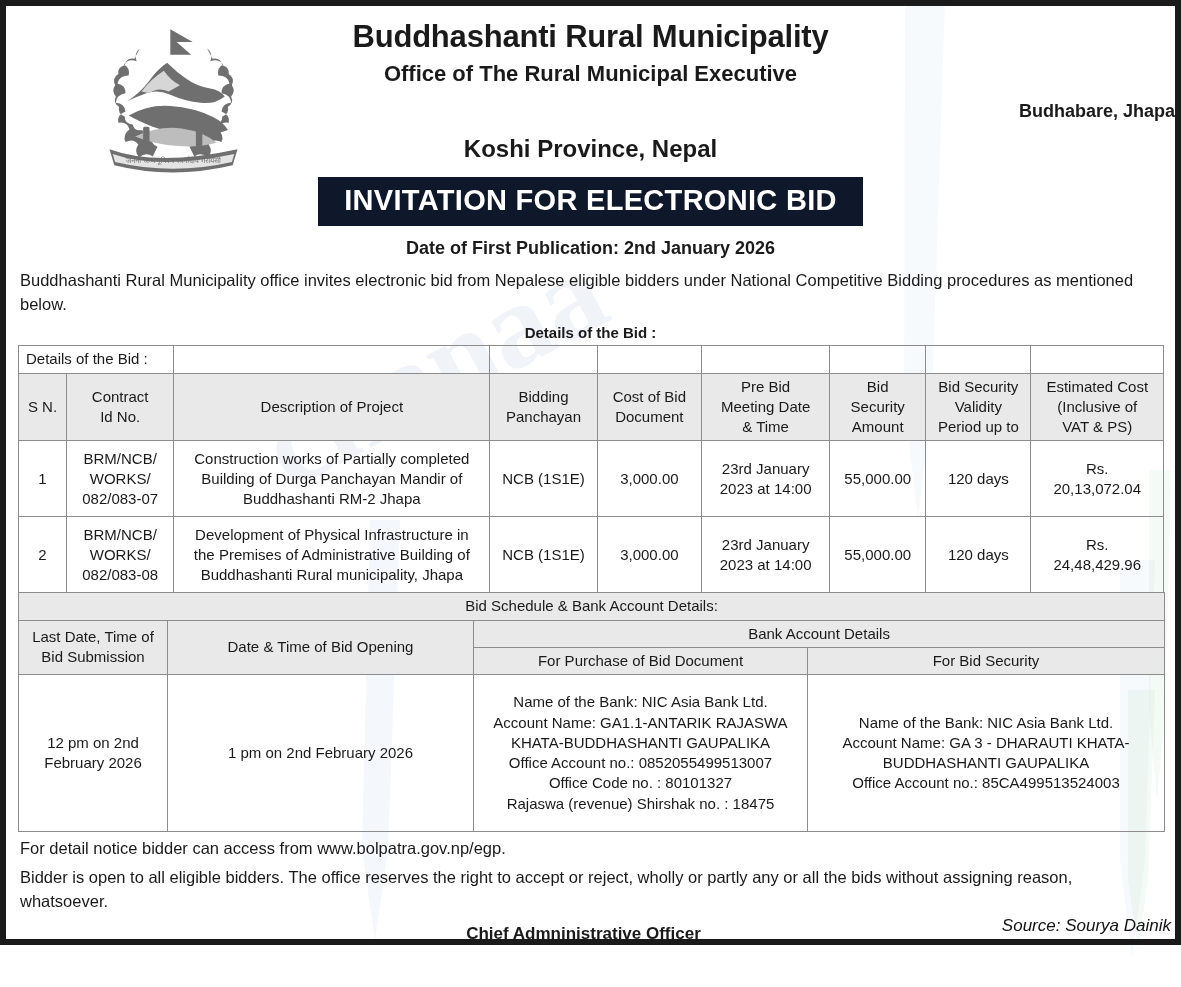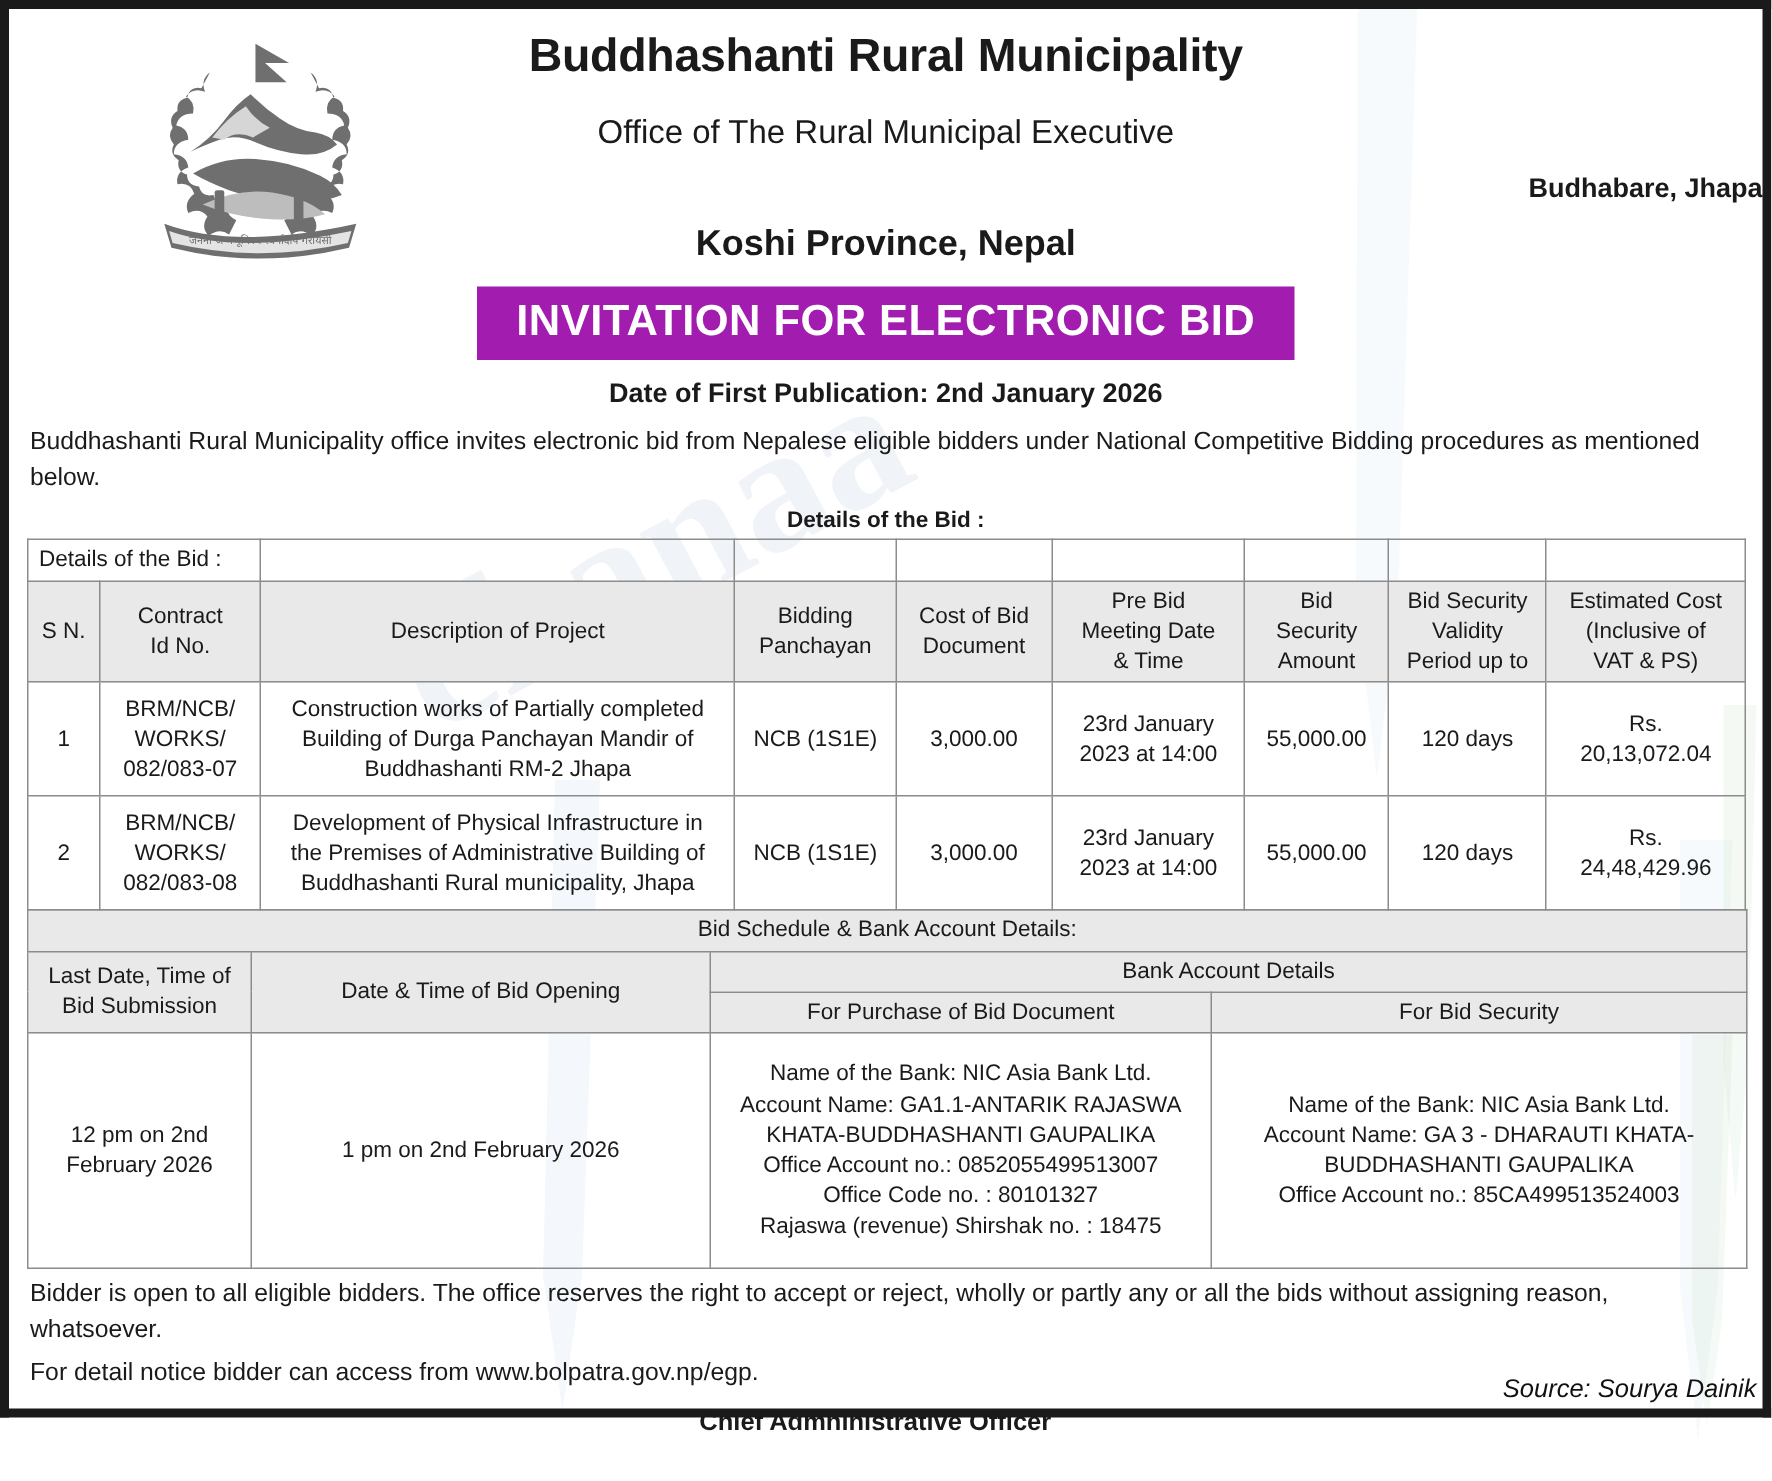--- a/index.html
+++ b/index.html
@@ -88,41 +88,41 @@
   }
   .h-title {
     font-size: 31px;
     font-weight: bold;
     letter-spacing: -0.2px;
     margin: 6px 0 0 0;
     line-height: 1.2;
   }
   .h-sub1 {
     font-size: 22px;
-    font-weight: normal;
-    margin-top: 20px;
+    font-weight: bold;
+    margin-top: 6px;
   }
   .h-sub2 {
     font-size: 18px;
     font-weight: bold;
     margin-top: 14px;
     text-align: right;
   }
   .h-sub3 {
     font-size: 24px;
     font-weight: bold;
     margin-top: 13px;
   }
   .banner-wrap {
     margin-top: 14px;
     display: flex;
     justify-content: center;
   }
   .banner {
-    background: #a21caf;
+    background: #0f172a;
     color: #ffffff;
     font-size: 29px;
     font-weight: bold;
     letter-spacing: 0.3px;
     padding: 8px 26px 10px 26px;
     display: inline-block;
     line-height: 1.05;
   }
   .pubdate {
     font-size: 18px;
@@ -450,20 +450,20 @@
               <div>Name of the Bank: NIC Asia Bank Ltd.</div>
               <div>Account Name: GA 3 - DHARAUTI KHATA-</div>
               <div>BUDDHASHANTI GAUPALIKA</div>
               <div>Office Account no.: 85CA499513524003</div>
             </td>
           </tr>
         </tbody>
       </table>
     </div>
 
+    <div class="foot">For detail notice bidder can access from www.bolpatra.gov.np/egp.</div>
     <div class="foot">Bidder is open to all eligible bidders. The office reserves the right to accept or reject, wholly or partly any or all the bids without assigning reason, whatsoever.</div>
-    <div class="foot">For detail notice bidder can access from www.bolpatra.gov.np/egp.</div>
     <div class="signoff">Chief Admninistrative Officer</div>
 
   </div>
 
   <div class="source">Source: Sourya Dainik</div>
 </div>
 
 </body></html>

